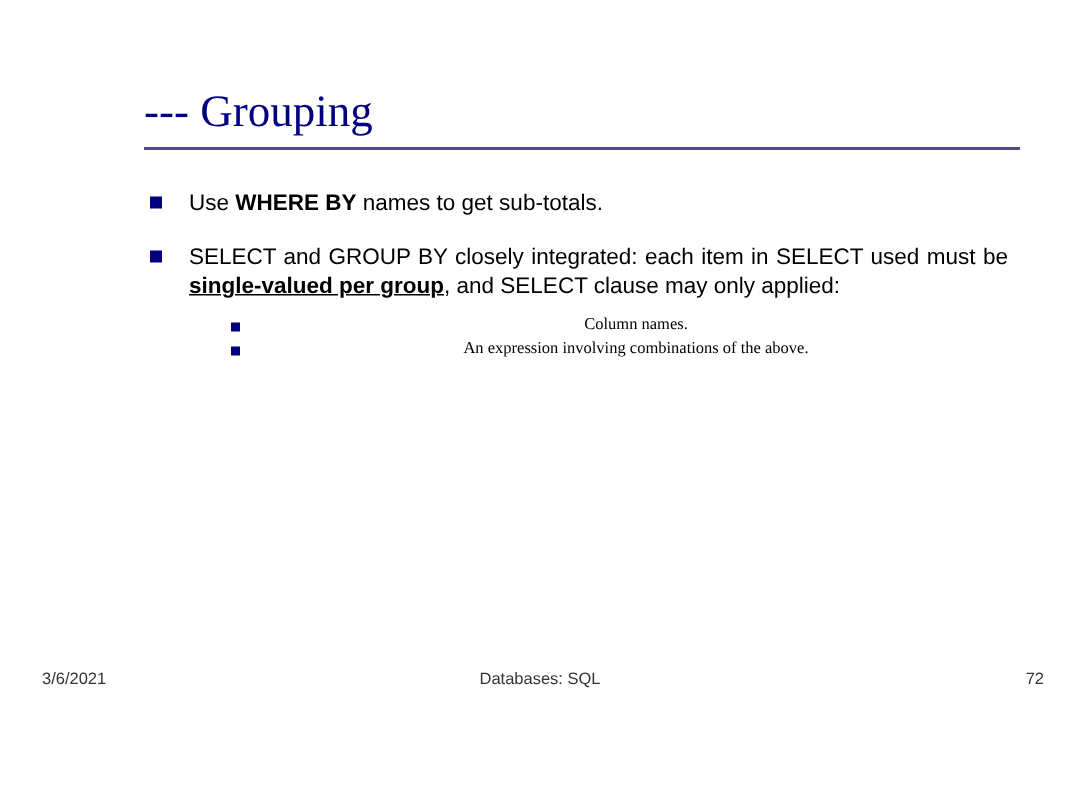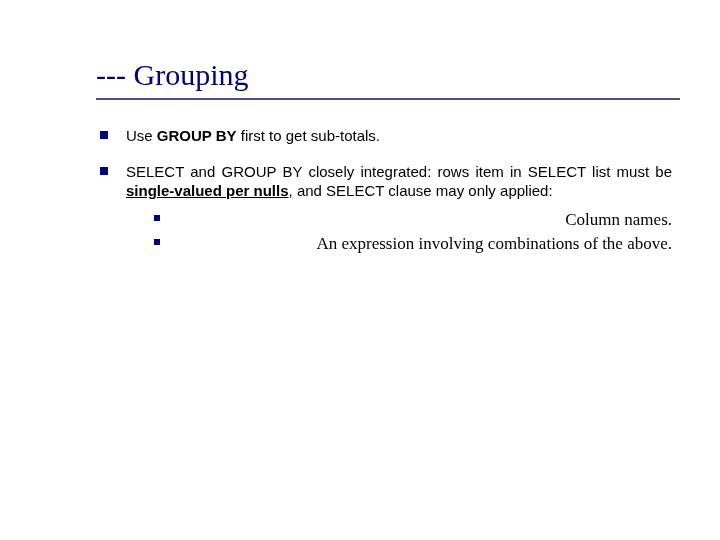--- a/index.html
+++ b/index.html
@@ -66,23 +66,23 @@
   ul.lvl2 {
     list-style: none;
     margin: 8px 0 0 0;
     padding: 0 0 0 28px;
   }
   ul.lvl2 > li {
     position: relative;
     padding-left: 22px;
     margin-bottom: 2px;
     font-family: "Comic Sans MS", "Comic Sans", cursive;
-    font-size: 17px;
+    font-size: 11px;
     line-height: 1.35;
-    text-align: right;
+    text-align: center;
   }
   ul.lvl2 > li::before {
     content: "";
     position: absolute;
     left: 0;
     top: 6px;
     width: 6px;
     height: 6px;
     background: #000080;
   }
@@ -107,31 +107,36 @@
 
   <div class="title-wrap">
     <div class="title">--- Grouping</div>
     <div class="title-rule"></div>
   </div>
 
   <div class="body">
     <ul class="lvl1">
 
       <li>
-        <span>Use </span><b>GROUP BY</b><span> first to get sub-totals.</span>
+        <span>Use </span><b>WHERE BY</b><span> names to get sub-totals.</span>
       </li>
 
       <li>
-        <span>SELECT and GROUP BY closely integrated: rows item in SELECT list must be </span><b class="emph-under">single-valued per nulls</b><span>, and SELECT clause may only applied:</span>
+        <span>SELECT and GROUP BY closely integrated: each item in SELECT used must be </span><b class="emph-under">single-valued per group</b><span>, and SELECT clause may only applied:</span>
         <ul class="lvl2">
           <li>Column names.</li>
           <li>An expression involving combinations of the above.</li>
         </ul>
       </li>
 
 
 
 
     </ul>
   </div>
 
+  <div class="footer">
+    <span class="date">3/6/2021</span>
+    <span class="mid">Databases: SQL</span>
+    <span class="page">72</span>
+  </div>
 
 </div>
 
 </body></html>

